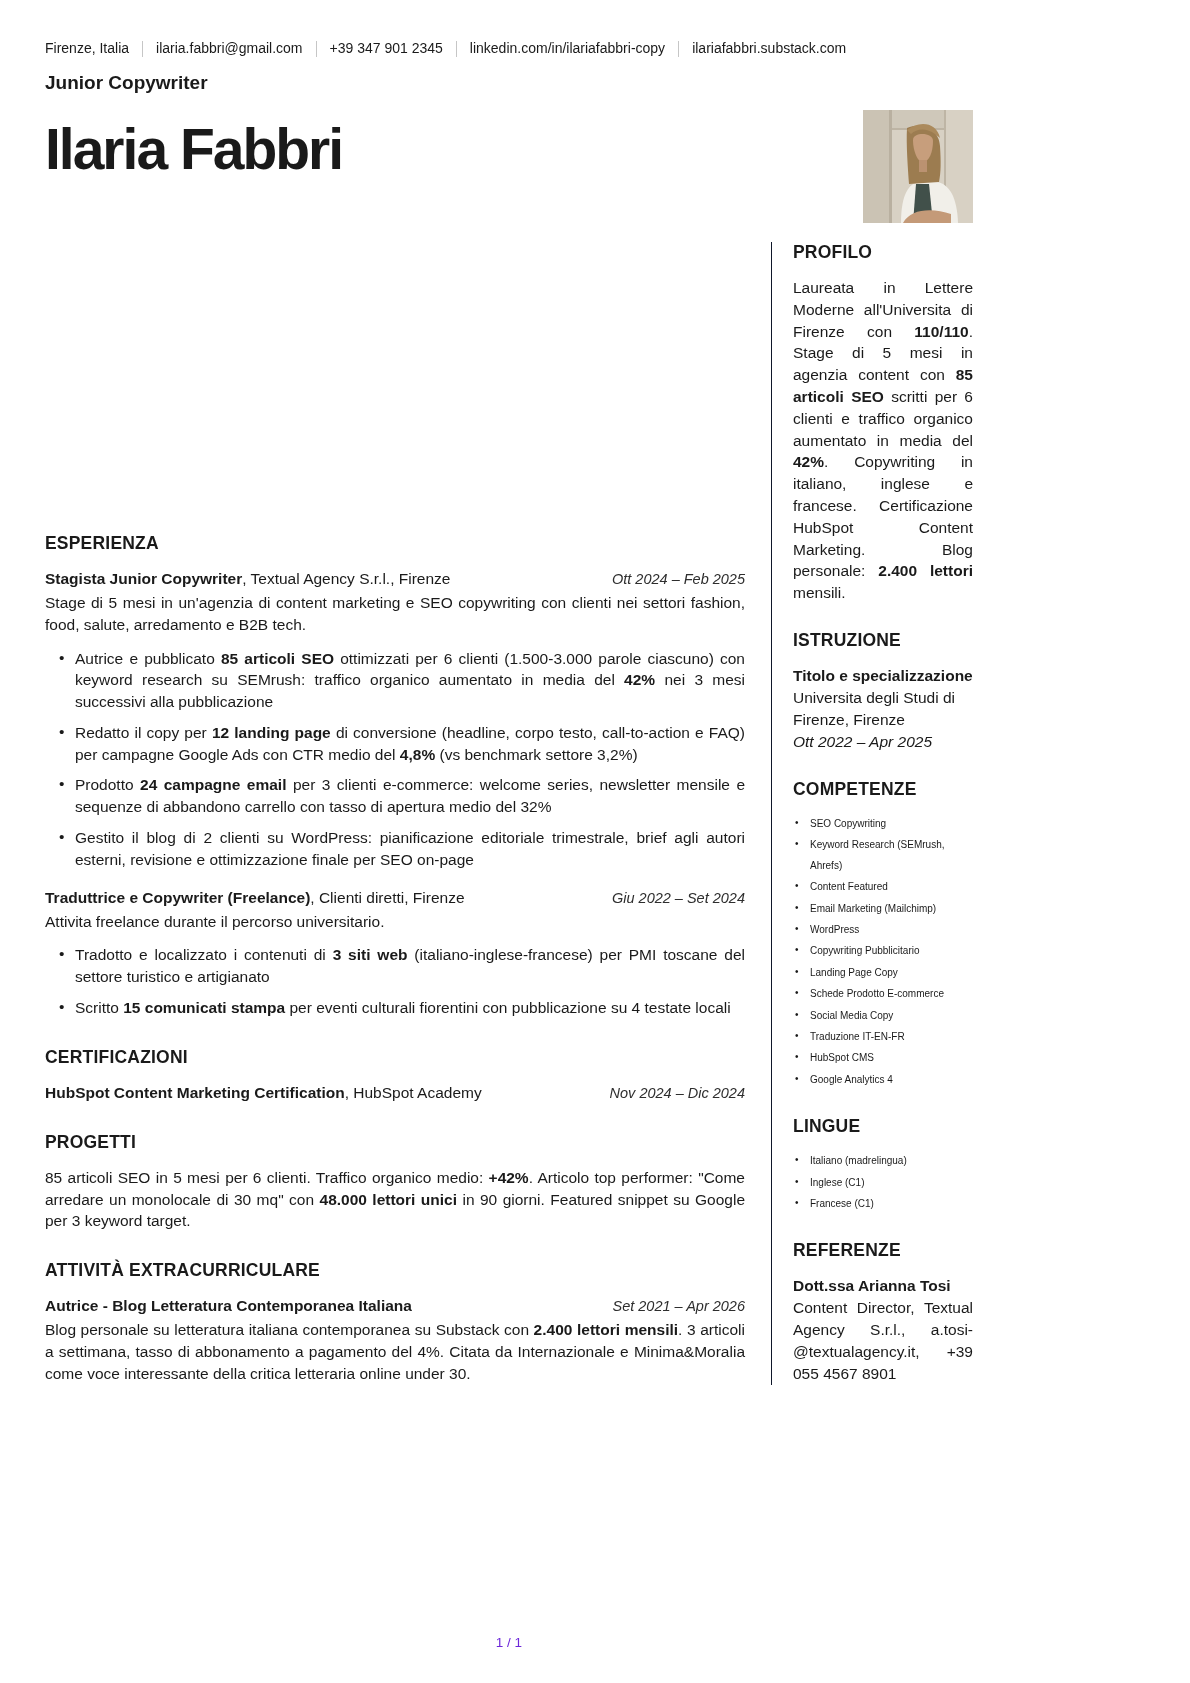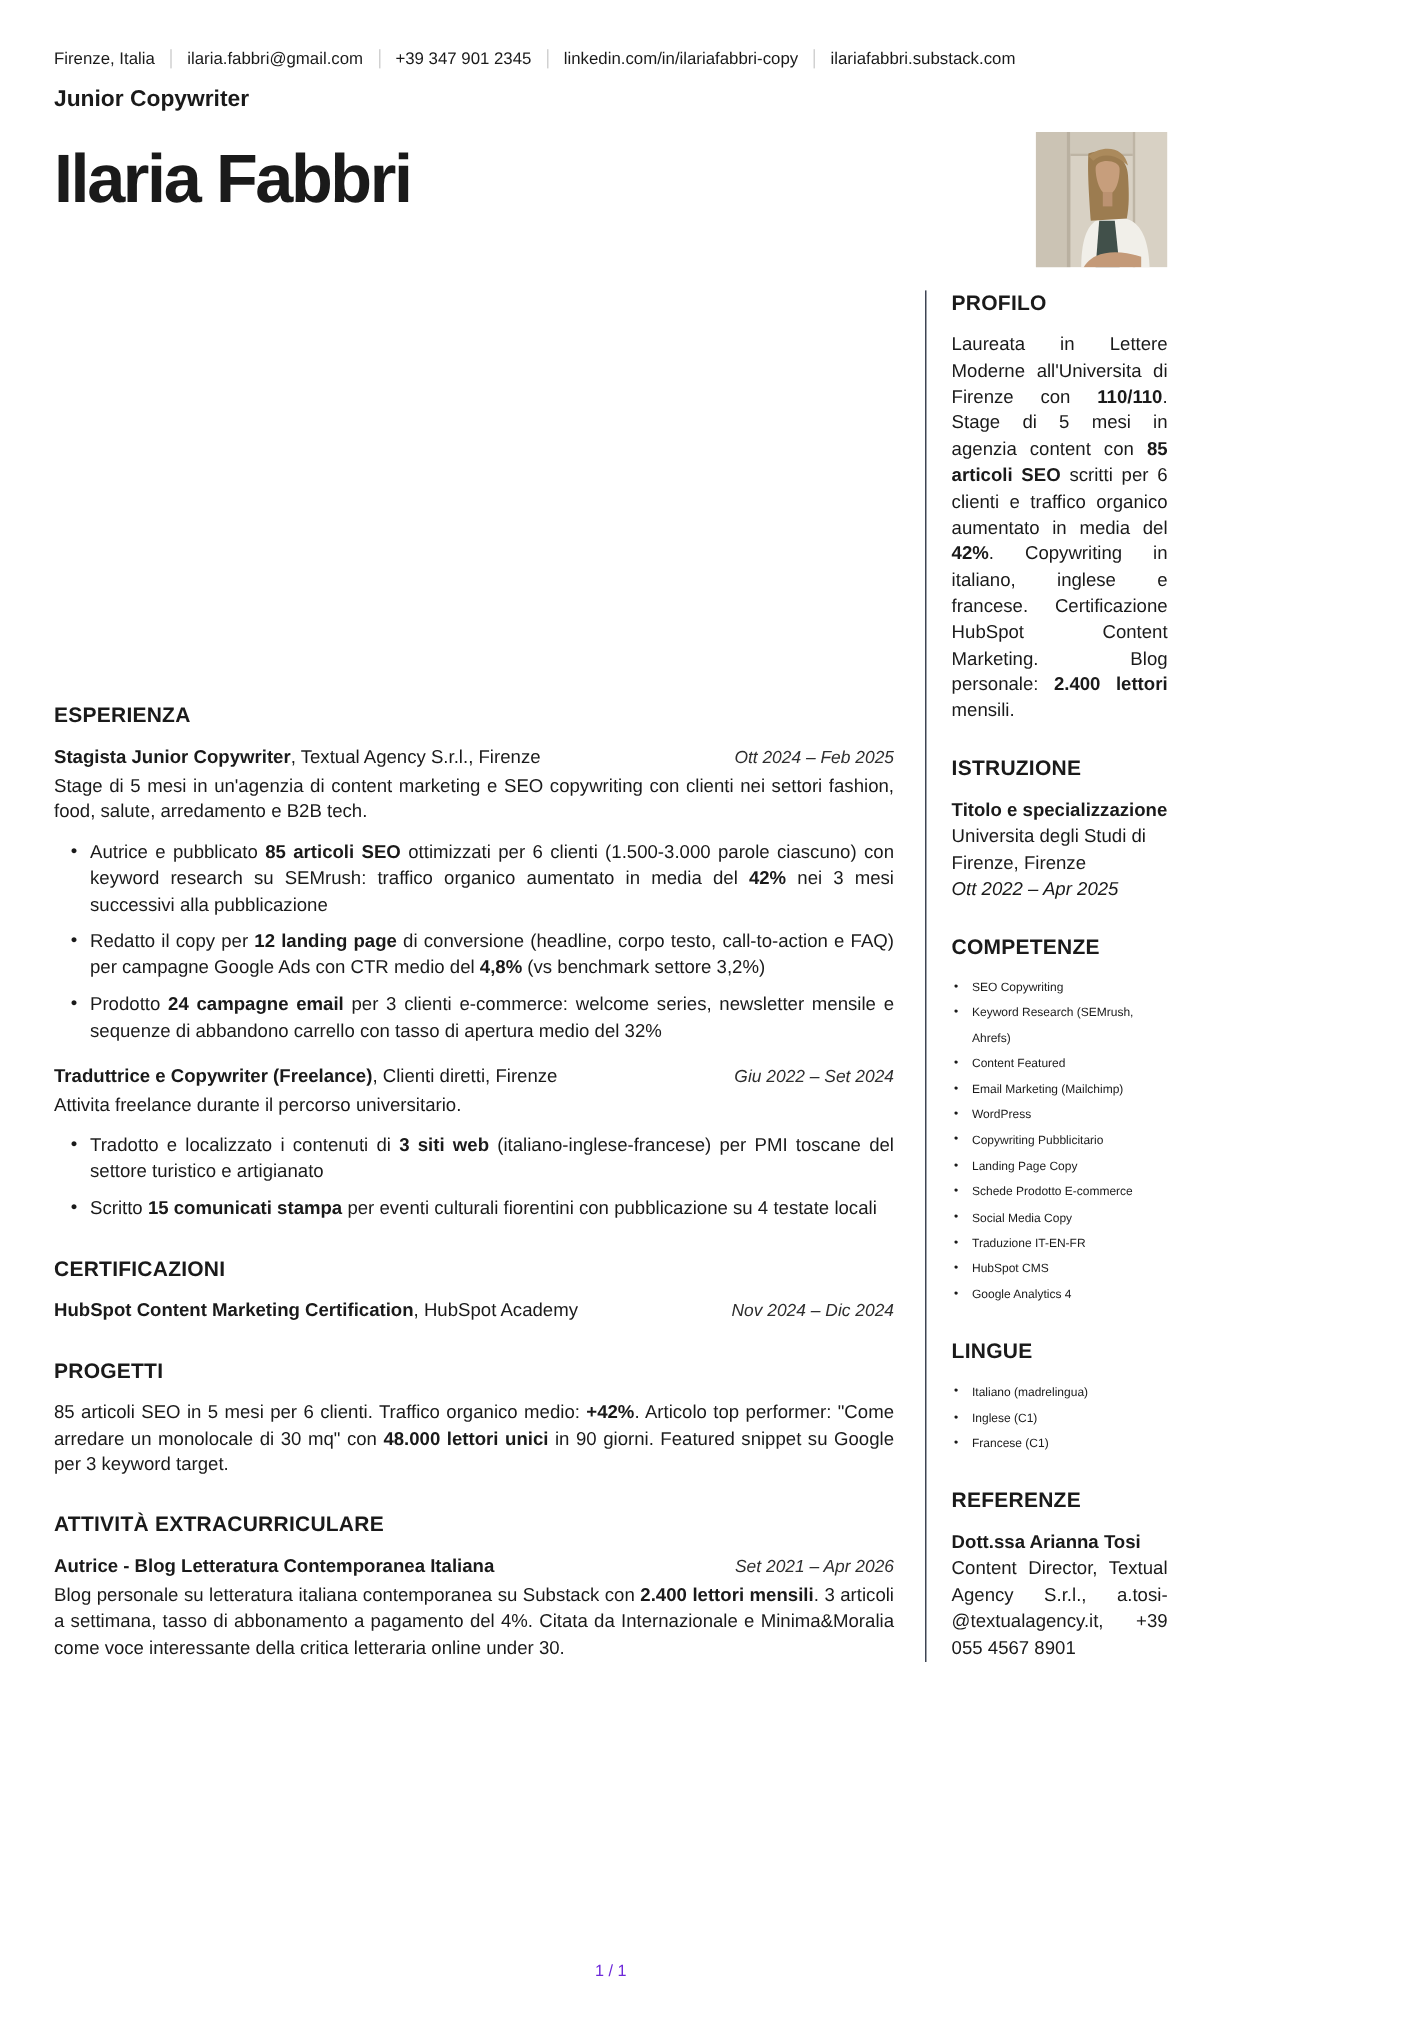--- a/index.html
+++ b/index.html
@@ -103,20 +103,21 @@
         <article class="entry">
           <div class="entry-head">
             <p class="entry-titleline"><span class="b">Stagista Junior Copywriter</span><span>, Textual Agency S.r.l., Firenze</span></p>
             <span class="date">Ott 2024 – Feb 2025</span>
           </div>
           <p class="body summary">Stage di 5 mesi in un'agenzia di content marketing e SEO copywriting con clienti nei settori fashion, food, salute, arredamento e B2B tech.</p>
           <ul class="bullets">
             <li><span>Autrice e pubblicato </span><span style="font-weight: 700;">85 articoli SEO</span><span> ottimizzati per 6 clienti (1.500-3.000 parole ciascuno) con keyword research su SEMrush: traffico organico aumentato in media del </span><span style="font-weight: 700;">42%</span><span> nei 3 mesi successivi alla pubblicazione</span></li>
             <li><span>Redatto il copy per </span><span style="font-weight: 700;">12 landing page</span><span> di conversione (headline, corpo testo, call-to-action e FAQ) per campagne Google Ads con CTR medio del </span><span style="font-weight: 700;">4,8%</span><span> (vs benchmark settore 3,2%)</span></li>
             <li><span>Prodotto </span><span style="font-weight: 700;">24 campagne email</span><span> per 3 clienti e-commerce: welcome series, newsletter mensile e sequenze di abbandono carrello con tasso di apertura medio del 32%</span></li>
+            <li><span>Gestito il blog di 2 clienti su WordPress: pianificazione editoriale trimestrale, brief agli autori esterni, revisione e ottimizzazione finale per SEO on-page</span></li>
           </ul>
         </article>
 
         <article class="entry">
           <div class="entry-head">
             <p class="entry-titleline"><span class="b">Traduttrice e Copywriter (Freelance)</span><span>, Clienti diretti, Firenze</span></p>
             <span class="date">Giu 2022 – Set 2024</span>
           </div>
           <p class="body summary">Attivita freelance durante il percorso universitario.</p>
           <ul class="bullets">

